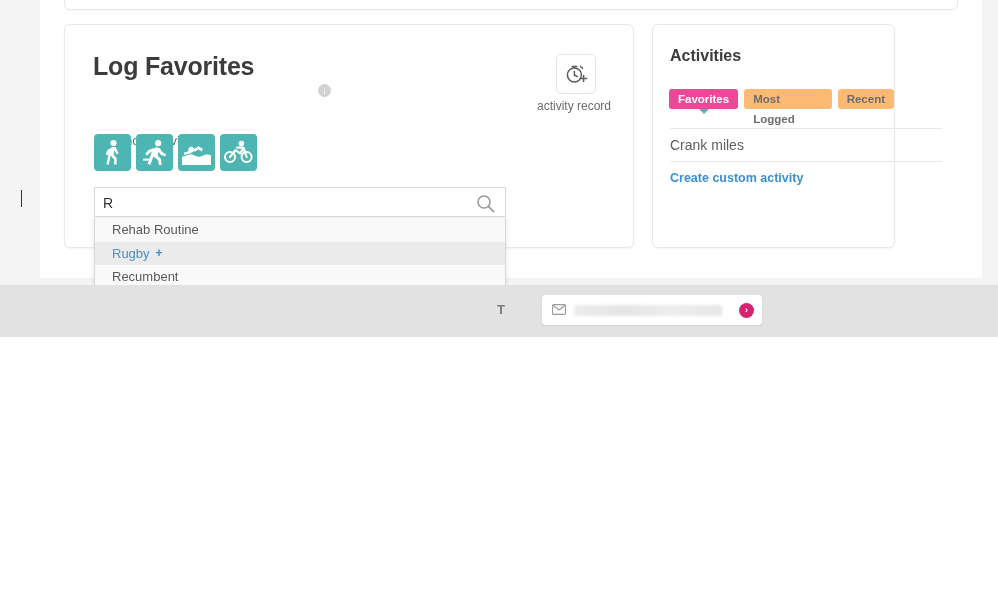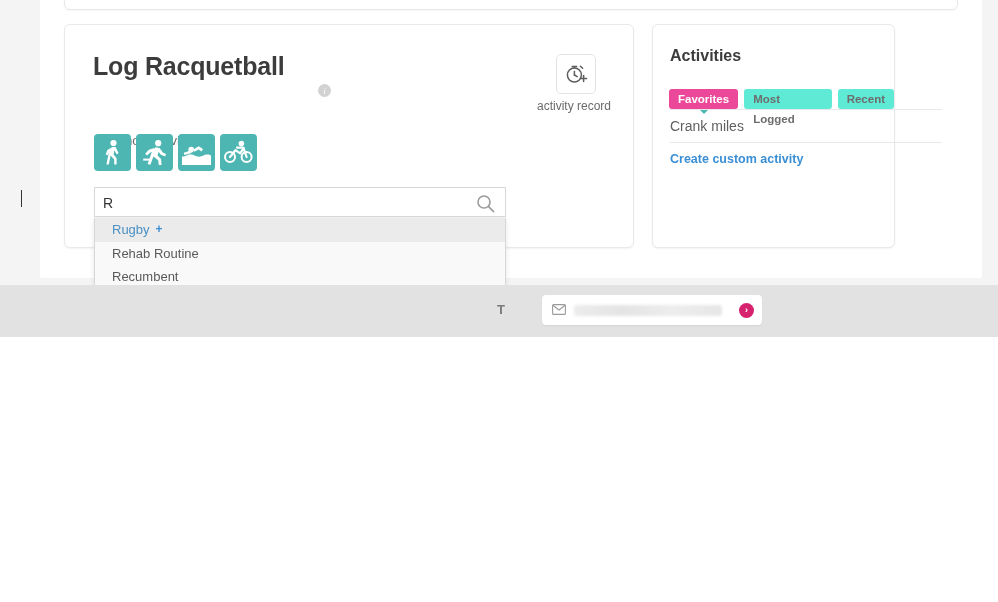--- a/index.html
+++ b/index.html
@@ -118,30 +118,30 @@
     background: #ffffff; border: 1px solid #e9e9e9; border-radius: 6px;
     box-shadow: 0 1px 2px rgba(0,0,0,.05);
   }
   .act-title {
     position: absolute; left: 17px; top: 22px;
     font-size: 16px; font-weight: bold; color: #3c3c3c;
   }
   .tabs { position: absolute; left: 16px; top: 64px; display: flex; gap: 6px; }
   .tab {
     height: 20px; line-height: 20px; padding: 0 9px; border-radius: 3px;
-    font-size: 11.5px; font-weight: bold; color: #6d6d6d; background: #5eead4;
+    font-size: 11.5px; font-weight: bold; color: #6d6d6d; background: #fdba74;
     position: relative;
   }
   .tab.active { background: #ec4899; color: #ffffff; }
   .tab.active::after {
     content: ""; position: absolute; left: 50%; margin-left: -5px; bottom: -5px;
     border-left: 5px solid transparent; border-right: 5px solid transparent;
     border-top: 5px solid #4db6b3;
   }
-  .act-list { position: absolute; left: 17px; top: 84px; width: 272px; }
+  .act-list { position: absolute; left: 17px; top: 103px; width: 272px; }
   .act-row {
     height: 33px; line-height: 33px; border-top: 1px solid #e8e8e8;
     font-size: 14px; color: #5f5f5f;
   }
   .act-create {
     height: 30px; line-height: 32px; border-top: 1px solid #e8e8e8;
     font-size: 12.5px; font-weight: bold; color: #3b8fd4;
   }
 
   
@@ -184,21 +184,21 @@
 <body>
 
 <div id="root">
 
   <div class="page-bg"></div>
   <div class="content-col"></div>
 
   <div class="card-top"></div>
 
   <div class="card-log">
-    <div class="log-title">Log Racquetball</div>
+    <div class="log-title">Log Favorites</div>
     <div class="info-icon">i</div>
     <div class="common-label">Common activities</div>
   </div>
 
   <div class="icon-row">
     <div class="act-tile">
       <svg width="25" height="27" viewBox="0 0 25 27" fill="#fff">
         <circle cx="13.5" cy="4" r="3.1"></circle>
         <path d="M12 8 L15.6 8 L18.6 14.2 L16.6 15.2 L14.4 11.2 L13.6 15.4 L16.6 19.2 L16.6 25.6 L14.2 25.6 L14.2 20.4 L10.6 16.6 L8.8 25.6 L6.4 25.6 L9 12.6 Z"></path>
         <path d="M11.6 8.4 L7.4 11 L5.6 15.4 L7.8 16.2 L9.4 12.6 Z"></path>
@@ -252,22 +252,22 @@
       <svg width="19" height="19" viewBox="0 0 19 19" fill="none" stroke="#9b9b9b" stroke-width="1.6">
         <circle cx="8" cy="8" r="6"></circle>
         <path d="M12.6 12.6 L17.6 17.6" stroke-linecap="round"></path>
       </svg>
     </span>
   </div>
   <div class="caret"></div>
 
   <div class="dropdown">
     <div id="dd-list">
+        <div class="dd-item"><span>Rehab Routine</span></div>
         <div class="dd-item hl"><span>Rugby</span><span class="dd-plus">+</span></div>
-        <div class="dd-item"><span>Rehab Routine</span></div>
         <div class="dd-item"><span>Recumbent</span></div>
         <div class="dd-item"><span>Run</span></div>
         <div class="dd-item"><span>Racquetball</span></div>
         <div class="dd-item"><span>Rock climbing</span></div>
         <div class="dd-item"><span>Shock Rowing</span></div>
         <div class="dd-item"><span>Rock climbing</span></div>
         <div class="dd-item"><span>Horseback riding</span></div>
         <div class="dd-item"><span>Jumping rope</span></div>
         <div class="dd-item"><span>Rowing Machine</span></div>
         <div class="dd-item"><span>Roller skating</span></div>

